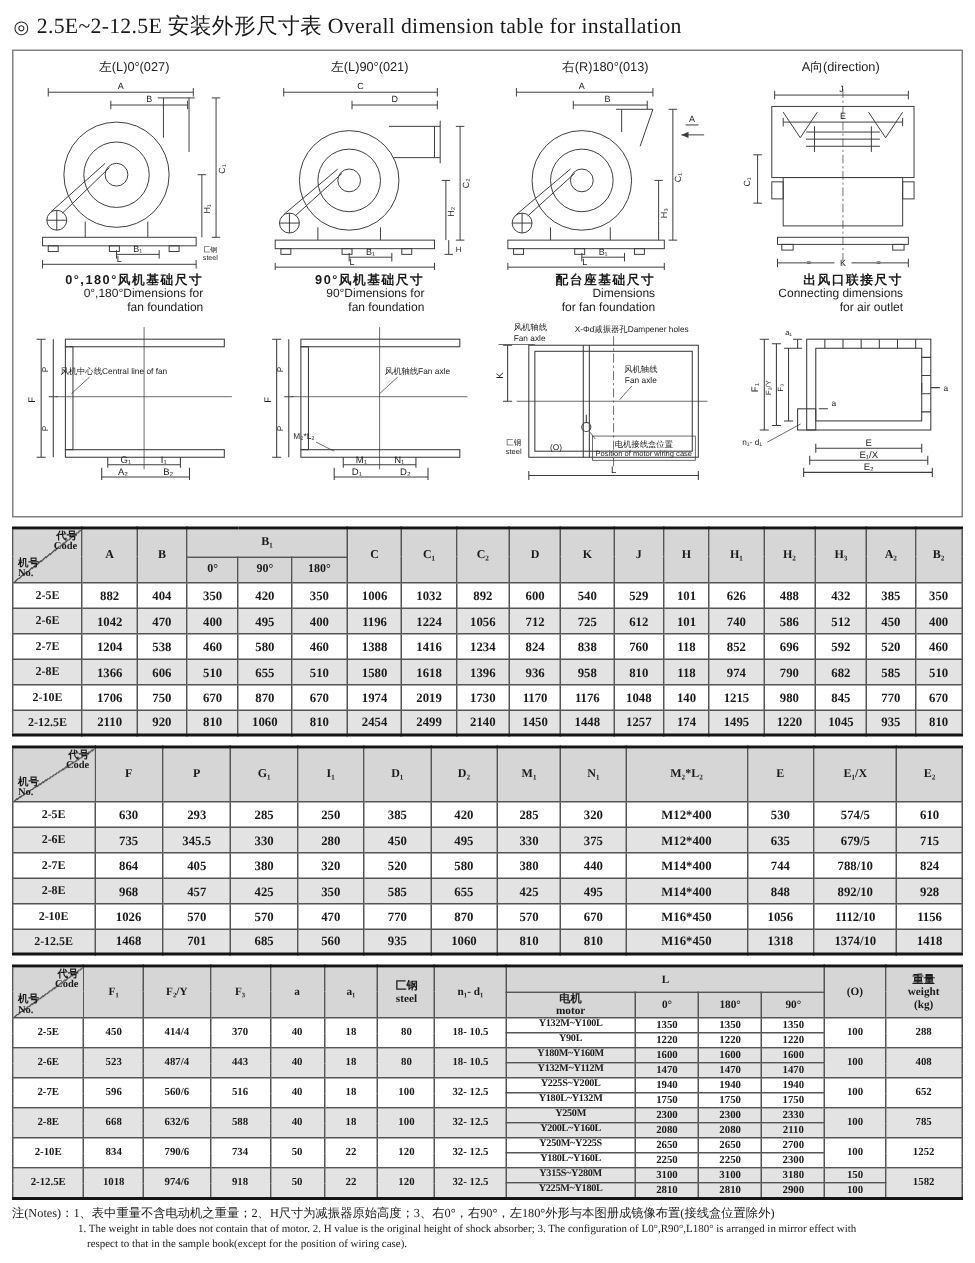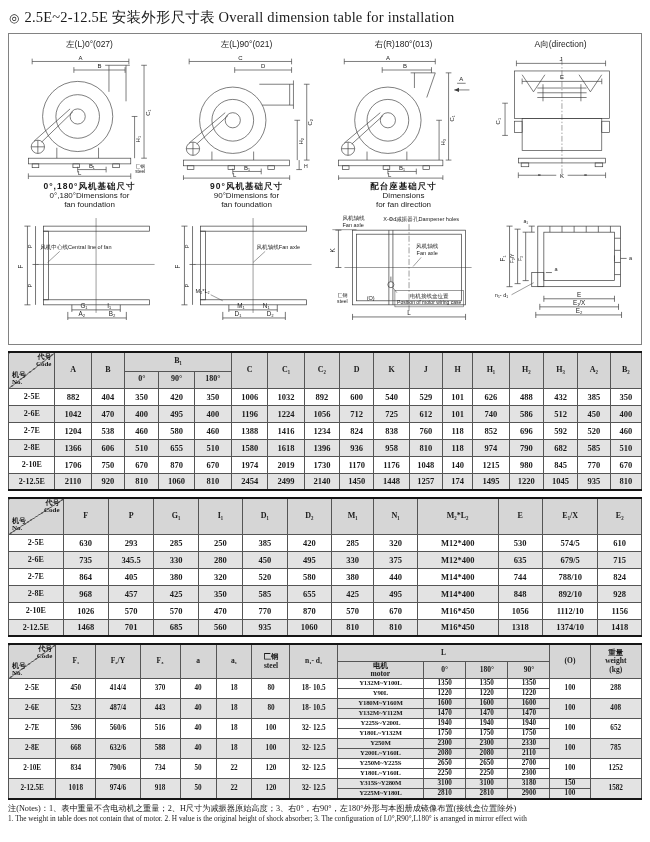--- a/index.html
+++ b/index.html
@@ -8,21 +8,21 @@
 .page{padding:5px 8px 0}
 .title-row{display:flex;align-items:center;gap:5px;margin:3px 0 6px 1px}
 .title-icon{font-size:12px;line-height:1}
 .title-text{font-weight:normal;font-size:14.5px;letter-spacing:.2px}
 .panel{border:1px solid #828282;height:312px;padding:1px 2px 0}
 .views-row{display:flex}
 .view-col{width:25%;display:flex;flex-direction:column;align-items:center}
 .view-label{font-family:"Liberation Sans",sans-serif;font-size:8.5px;margin-top:4px;color:#222}
 svg{display:block}
 .fan-svg{width:150px;height:128px;margin-top:1px}
-.caption{text-align:center;font-family:"Liberation Sans",sans-serif;line-height:1.18;margin-top:1px}
+.caption{text-align:right;font-family:"Liberation Sans",sans-serif;line-height:1.18;margin-top:1px}
 .cap-cn{font-size:8.5px;font-weight:bold;letter-spacing:1px}
 .cap-en{font-size:8px}
 .plans-row{display:flex;justify-content:space-between;margin-top:2px;padding:0 2px}
 .plan-svg{width:152px;height:111px}
 svg line,svg rect,svg circle,svg path,svg polyline{fill:none;stroke:#3d3d3d;stroke-width:.7}
 svg .thin{stroke-width:.5}
 svg polygon.fill{fill:#3d3d3d;stroke:none}
 svg text{fill:#1c1c1c;stroke:none;font-size:6.3px;font-family:"Liberation Sans",sans-serif;text-anchor:middle}
 svg text.t5{font-size:5px}
 svg text.t55{font-size:5.5px}
@@ -40,21 +40,21 @@
 #table3 thead tr:first-child th{height:17px}
 #table3 thead tr:last-child th{height:13px}
 #table3 .motor-cell{font-size:6.8px;letter-spacing:-.2px}
 .code-col{font-size:8px}
 tr.alt td{background:#e3e3e3}
 .diag-cell{position:relative;padding:0;background:linear-gradient(to bottom right,rgba(0,0,0,0) calc(50% - .5px),#555 calc(50% - .5px),#555 calc(50% + .5px),rgba(0,0,0,0) calc(50% + .5px)),#d6d6d6}
 .dtop{position:absolute;top:1px;right:3px;font-size:7px;line-height:1.05;text-align:right;white-space:pre-line}
 .dbot{position:absolute;bottom:1px;left:3px;font-size:7px;line-height:1.05;text-align:left;white-space:pre-line}
 .notes{margin-top:4px;line-height:1.3}
 .note-cn{font-size:8.2px}
-.note-en{font-size:7.3px;}
+.note-en{font-size:7.3px;margin-left:44px}
 .note-en2{font-size:7.3px;margin-left:50px}
 </style>
 </head>
 <body>
 
 <div class="page">
 
   <div class="title-row">
     <span class="title-icon">◎</span>
     <span class="title-text">2.5E~2-12.5E 安装外形尺寸表 Overall dimension table for installation</span>
@@ -214,21 +214,21 @@
           <text x="76" y="17">B</text>
           <text x="135.5" y="31">A</text>
           <text x="128" y="70" transform="rotate(-90 128 70)">C₁</text>
           <text x="118" y="95" transform="rotate(-90 118 95)">H₃</text>
           <text x="73" y="124.5">B₁</text>
           <text x="60" y="131.5">L</text>
         </svg>
         <div class="caption">
           <div class="cap-cn">配台座基础尺寸</div>
           <div class="cap-en">Dimensions</div>
-          <div class="cap-en">for fan direction</div>
+          <div class="cap-en">for fan foundation</div>
         </div>
       </div>
 
       <div class="view-col">
         <div class="view-label">A向(direction)</div>
         <svg class="fan-svg" viewBox="0 0 150 135">
           <line x1="28" y1="12" x2="122" y2="12"></line>
             <line x1="28" y1="9" x2="28" y2="15"></line>
             <line x1="122" y1="9" x2="122" y2="15"></line>
           <rect x="26" y="20" width="100" height="50"></rect>
@@ -256,20 +256,25 @@
             <line x1="82" y1="130" x2="122" y2="130"></line>
           <line x1="30" y1="127" x2="30" y2="133"></line>
             <line x1="122" y1="127" x2="122" y2="133"></line>
           <text x="75" y="10">J</text>
           <text x="76" y="29">E</text>
           <text x="11" y="73" transform="rotate(-90 11 73)">C₁</text>
           <text x="52" y="131.5" class="t55">=</text>
           <text x="101" y="131.5" class="t55">=</text>
           <text x="76" y="132.5">K</text>
         </svg>
+        <div class="caption">
+          <div class="cap-cn">出风口联接尺寸</div>
+          <div class="cap-en">Connecting dimensions</div>
+          <div class="cap-en">for air outlet</div>
+        </div>
       </div>
     </div>
 
     <div class="plans-row">
 
       <svg class="plan-svg" viewBox="0 0 150 110">
         <line x1="14" y1="14" x2="14" y2="92"></line>
           <line x1="11" y1="14" x2="17" y2="14"></line>
           <line x1="11" y1="92" x2="17" y2="92"></line>
         <line x1="22" y1="14" x2="22" y2="92"></line>
@@ -890,15 +895,16 @@
           <td>2810</td>
           <td>2900</td>
           <td>100</td>
         </tr>
       </tbody>
   </table>
 
   <div class="notes">
     <div class="note-cn">注(Notes)：1、表中重量不含电动机之重量；2、H尺寸为减振器原始高度；3、右0°，右90°，左180°外形与本图册成镜像布置(接线盒位置除外)</div>
     <div class="note-en">1. The weight in table does not contain that of motor. 2. H value is the original height of shock absorber; 3. The configuration of L0°,R90°,L180° is arranged in mirror effect with</div>
+    <div class="note-en2">respect to that in the sample book(except for the position of wiring case).</div>
   </div>
 
 </div>
 
 </body></html>

